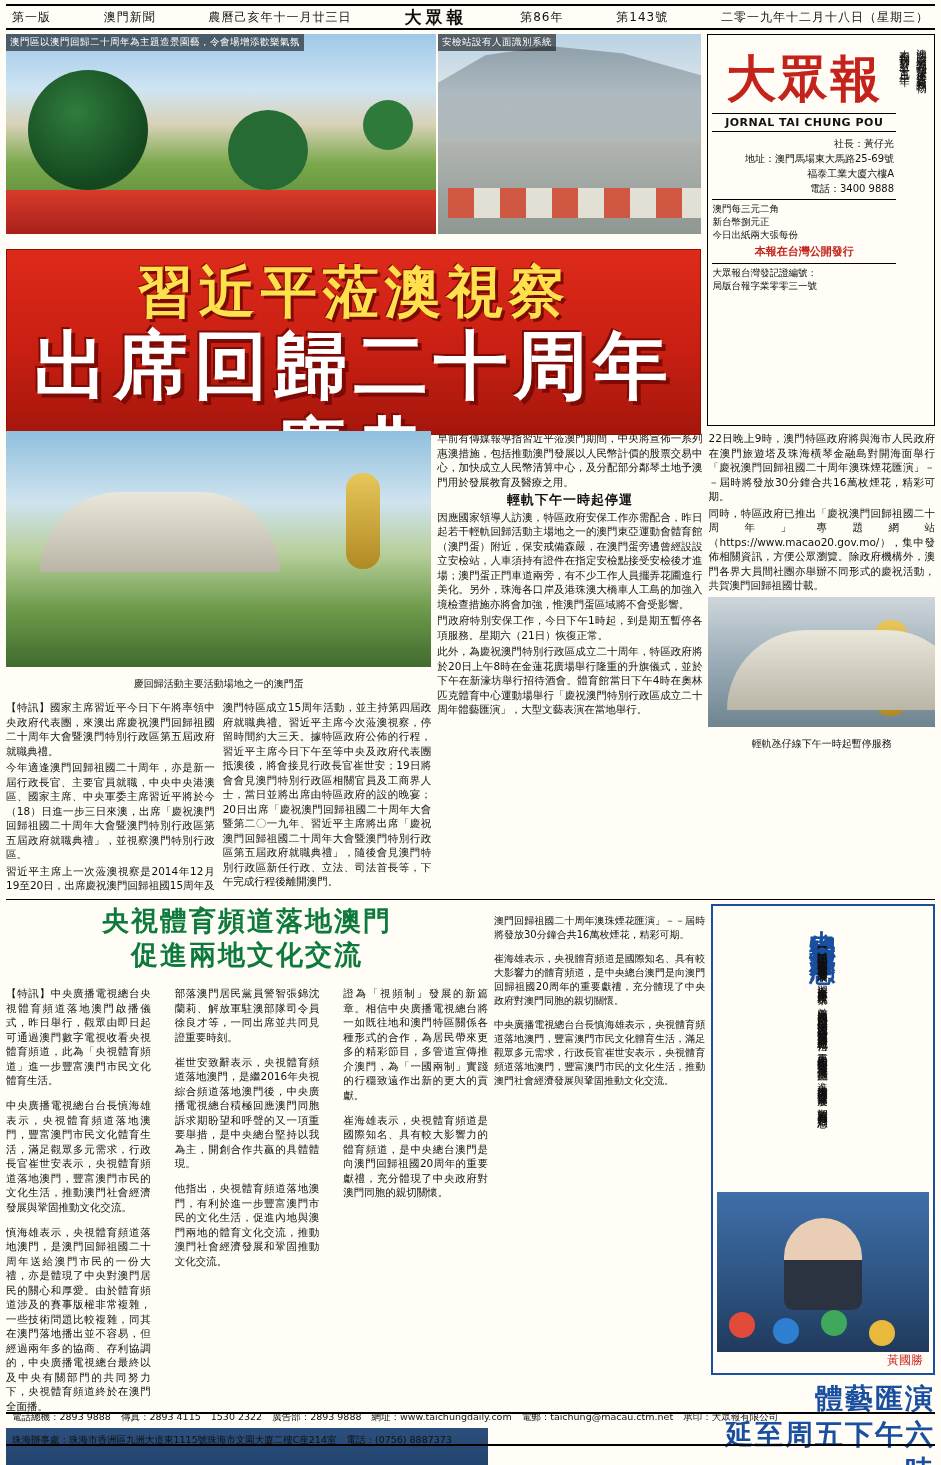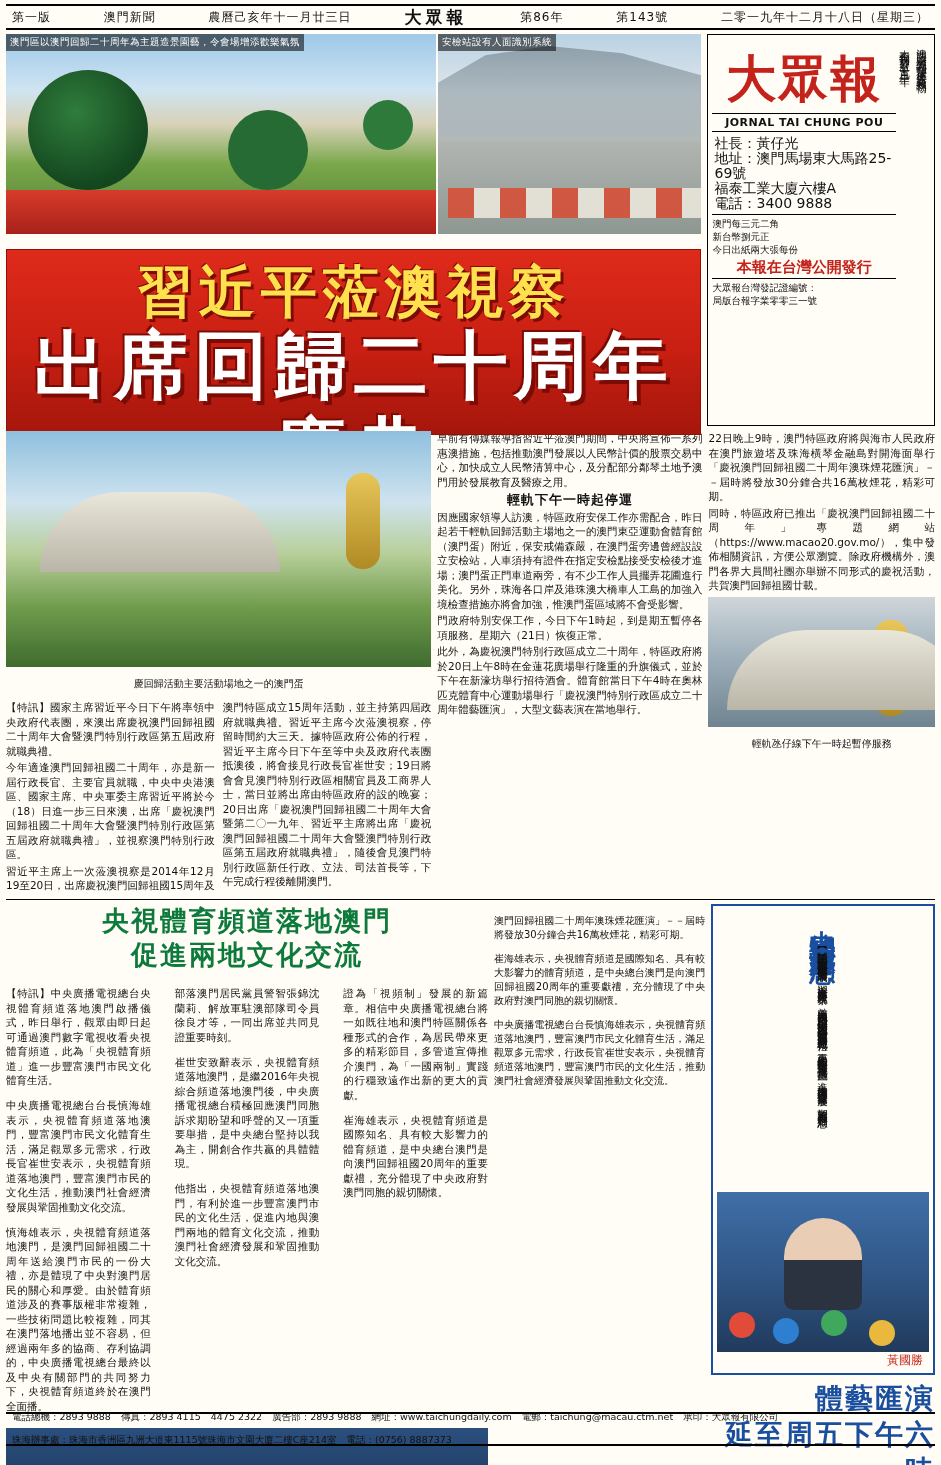--- a/index.html
+++ b/index.html
@@ -82,24 +82,24 @@
   .np-side { writing-mode:vertical-rl; text-orientation:upright; font-size:10.5px;
     line-height:15px; letter-spacing:2px; padding:2px 1px; }
   .np-main { flex:1; text-align:center; }
   .np-logo {
     font-family:"DejaVu Serif","Liberation Serif",serif; font-weight:bold;
     color:#c3231a; font-size:50px; line-height:56px; letter-spacing:2px;
     margin-top:12px;
   }
   .np-en { font-size:11px; font-weight:bold; letter-spacing:.5px; margin-top:6px;
     border-top:1px solid #000; border-bottom:1px solid #000; padding:2px 0; }
-  .np-info { font-size:14px; line-height:15px; text-align:left; padding:4px 2px 0 2px; }
+  .np-info { font-size:10px; line-height:15px; text-align:right; padding:4px 2px 0 2px; }
   .np-note { font-size:9.5px; line-height:13px; border-top:1px solid #000;
     margin-top:3px; padding-top:2px; text-align:left; }
-  .np-red { color:#c3231a; font-weight:bold; font-size:15px; text-align:center;
+  .np-red { color:#c3231a; font-weight:bold; font-size:11px; text-align:center;
     margin-top:3px; line-height:16px; }
 
   
   .bodyzone { display:flex; gap:6px; margin-top:5px; }
   .col { font-size:10.5px; line-height:14.5px; text-align:justify; }
   .colA { width:430px; }
   .colB { width:268px; }
   .colC { width:229px; }
 
   .photo-main {
@@ -329,21 +329,21 @@
         <div class="blue2head">延至周五下午六時</div>
 
       </div>
     </div>
   </div>
 
   <div class="footer">
     <div class="footer-inner">
       <span>電話總機：2893 9888</span>
       <span>傳真：2893 4115</span>
-      <span>4475 2322</span>
+      <span>1530 2322</span>
       <span>廣告部：2893 9888</span>
       <span>網址：www.taichungdaily.com</span>
       <span>電郵：taichung@macau.ctm.net</span>
       <span>承印：大眾報有限公司</span>
       <span>珠海辦事處：珠海市香洲區九洲大道東1115號珠海市文園大廈二樓C座214室</span>
       <span>電話：(0756) 8887373</span>
     </div>
   </div>
 
 </div>

